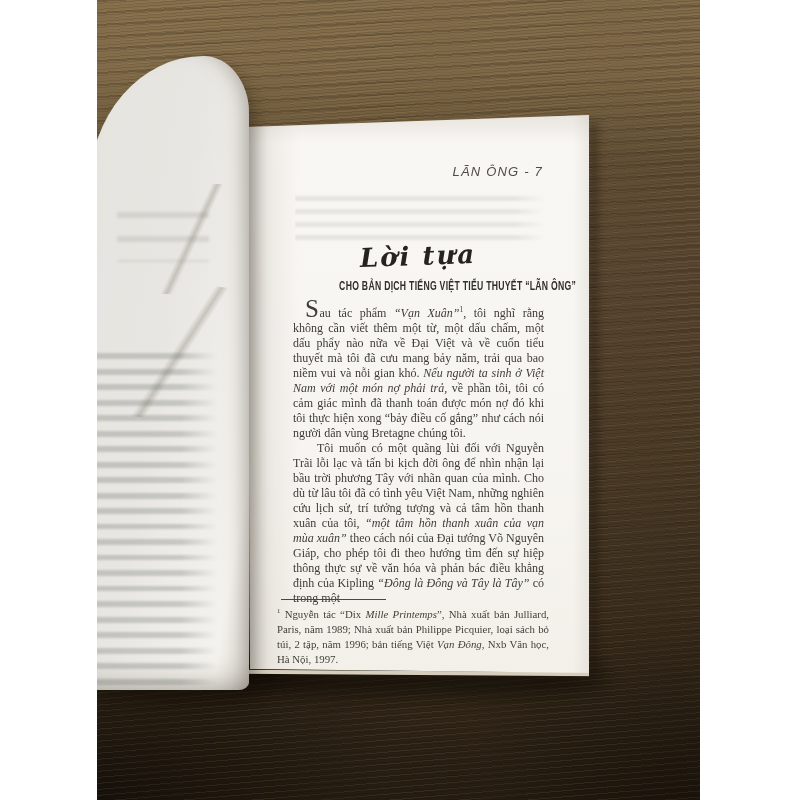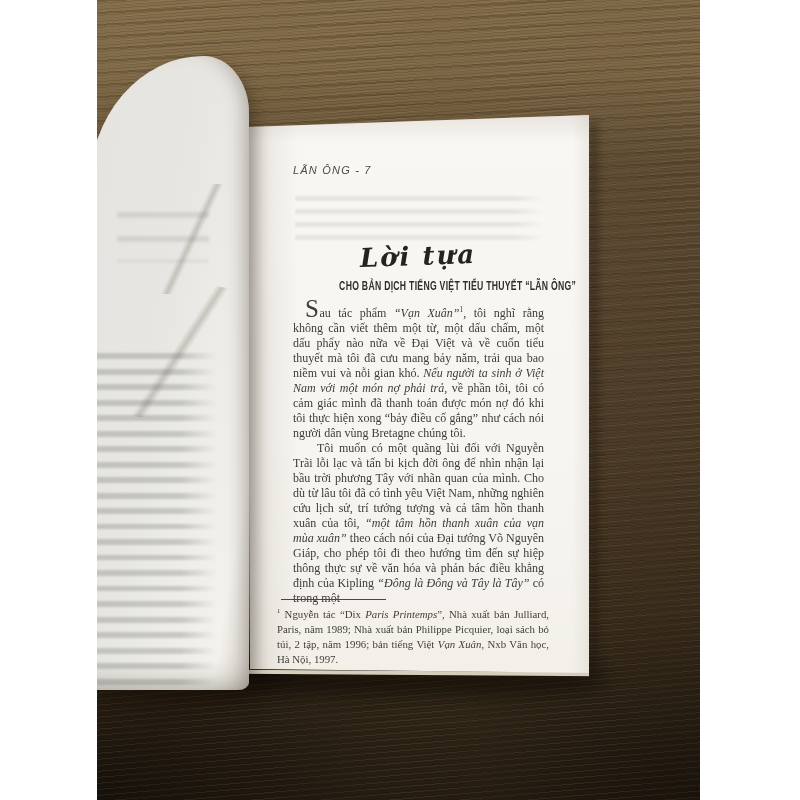--- a/index.html
+++ b/index.html
@@ -53,22 +53,22 @@
     background:repeating-linear-gradient(180deg, rgba(0,0,0,0) 0 5px, rgba(96,104,97,.55) 5px 11px, rgba(0,0,0,0) 11px 15.5px);
     -webkit-mask:linear-gradient(90deg,#000 0 68%, rgba(0,0,0,0) 97%);
     mask:linear-gradient(90deg,#000 0 68%, rgba(0,0,0,0) 97%);}
   .ghost-curl2{position:absolute;left:28px;top:148px;width:92px;height:58px;opacity:.3;filter:blur(1.4px);
     background:repeating-linear-gradient(180deg, rgba(0,0,0,0) 0 8px, rgba(96,104,97,.5) 8px 14px, rgba(0,0,0,0) 14px 24px);}
   .ghost-flat{position:absolute;left:48px;top:80px;width:250px;height:52px;opacity:.28;filter:blur(1px);
     background:repeating-linear-gradient(180deg, rgba(0,0,0,0) 0 3px, rgba(118,122,112,.5) 3px 8px, rgba(0,0,0,0) 8px 13px);
     -webkit-mask:linear-gradient(90deg,#000 0 88%, rgba(0,0,0,0) 100%);
     mask:linear-gradient(90deg,#000 0 88%, rgba(0,0,0,0) 100%);}
   
-  .page-header{position:absolute;top:51px;left:46px;width:250px;text-align:left;
-    font-family:"Liberation Sans", sans-serif;font-style:italic;font-size:11px;
+  .page-header{position:absolute;top:51px;left:46px;width:250px;text-align:right;
+    font-family:"Liberation Sans", sans-serif;font-style:italic;font-size:13px;
     letter-spacing:1.2px;color:#4e4a45;}
   .title-script{position:absolute;top:128px;left:46px;width:250px;text-align:center;
     font-family:"DejaVu Serif", serif;font-style:italic;font-weight:700;
     font-size:26px;letter-spacing:2px;color:#26231f;transform:rotate(-2deg);}
   .title-sub{position:absolute;top:166px;left:46px;width:250px;display:flex;justify-content:flex-start;}
   .title-sub span{font-family:"Liberation Sans", sans-serif;font-weight:700;font-size:12px;
     white-space:nowrap;letter-spacing:.4px;color:#312e29;transform:scaleX(.72);transform-origin:center;}
   .body-text{position:absolute;top:193px;left:46px;width:251px;
     font-size:12px;line-height:15px;color:#3e3b38;text-align:justify;}
   .body-text p{margin:0;}
@@ -103,21 +103,21 @@
       <div class="title-sub">
         <span>CHO BẢN DỊCH TIẾNG VIỆT TIỂU THUYẾT “LÃN ÔNG”</span>
       </div>
 
       <div class="body-text">
         <p class="p1"><span class="initial">S</span><span>au tác phẩm </span><span class="it">“Vạn Xuân”</span><sup class="sup">1</sup><span>, tôi nghĩ rằng không cần viết thêm một từ, một dấu chấm, một dấu phẩy nào nữa về Đại Việt và về cuốn tiểu thuyết mà tôi đã cưu mang bảy năm, trải qua bao niềm vui và nỗi gian khó. </span><span class="it">Nếu người ta sinh ở Việt Nam với một món nợ phải trả,</span><span> về phần tôi, tôi có cảm giác mình đã thanh toán được món nợ đó khi tôi thực hiện xong “bảy điều cố gắng” như cách nói người dân vùng Bretagne chúng tôi.</span></p>
         <p class="p2"><span>Tôi muốn có một quãng lùi đối với Nguyễn Trãi lỗi lạc và tấn bi kịch đời ông để nhìn nhận lại bầu trời phương Tây với nhãn quan của mình. Cho dù từ lâu tôi đã có tình yêu Việt Nam, những nghiên cứu lịch sử, trí tưởng tượng và cả tâm hồn thanh xuân của tôi, </span><span class="it">“một tâm hồn thanh xuân của vạn mùa xuân”</span><span> theo cách nói của Đại tướng Võ Nguyên Giáp, cho phép tôi đi theo hướng tìm đến sự hiệp thông thực sự về văn hóa và phản bác điều khẳng định của Kipling </span><span class="it">“Đông là Đông và Tây là Tây”</span><span> có trong một</span></p>
       </div>
 
       <div class="foot-rule"></div>
-      <p class="footnote"><sup class="sup">1</sup><span> Nguyễn tác “Dix </span><span class="it">Paris Printemps</span><span>”, Nhà xuất bản Julliard, Paris, năm 1989; Nhà xuất bản Philippe Picquier, loại sách bỏ túi, 2 tập, năm 1996; bản tiếng Việt </span><span class="it">Vạn Xuân</span><span>, Nxb Văn học, Hà Nội, 1997.</span></p>
+      <p class="footnote"><sup class="sup">1</sup><span> Nguyễn tác “Dix </span><span class="it">Mille Printemps</span><span>”, Nhà xuất bản Julliard, Paris, năm 1989; Nhà xuất bản Philippe Picquier, loại sách bỏ túi, 2 tập, năm 1996; bản tiếng Việt </span><span class="it">Vạn Đông</span><span>, Nxb Văn học, Hà Nội, 1997.</span></p>
     </div>
 
     <div class="page-curl">
       <div class="crease c1"></div>
       <div class="crease c2"></div>
       <div class="ghost ghost-curl2"></div>
       <div class="ghost ghost-curl"></div>
     </div>
   </div>
 </div>

